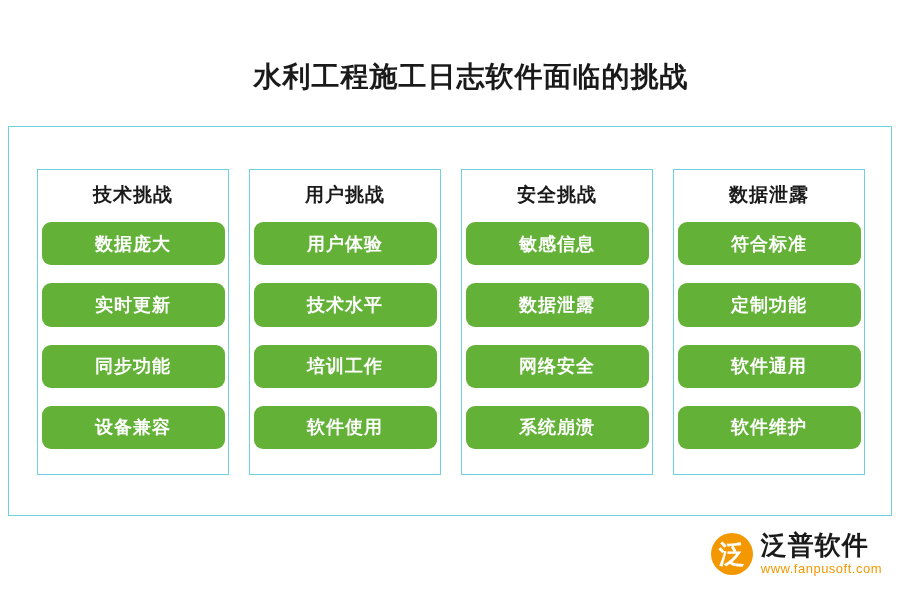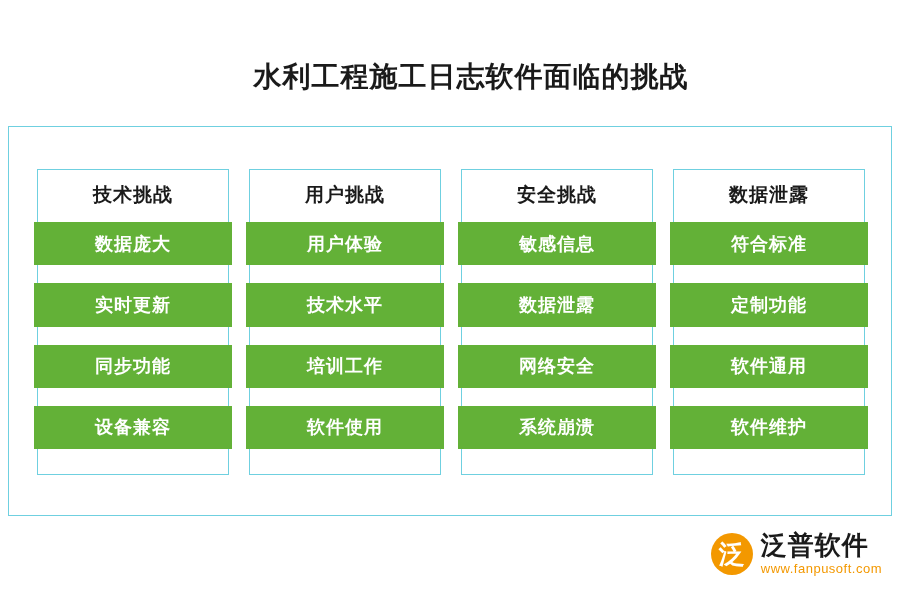--- a/index.html
+++ b/index.html
@@ -67,32 +67,33 @@
   }
   .col-title {
     font-size: 19px;
     font-weight: bold;
     color: #1a1a1a;
     font-family: "Liberation Serif", serif;
     margin-bottom: 14px;
     letter-spacing: 1px;
   }
   .item {
-    width: 198px;
+    width: 183px;
     height: 46px;
     background: #63b137;
     color: #ffffff;
     font-size: 18px;
     font-weight: bold;
     font-family: "Liberation Serif", serif;
     display: flex;
     align-items: center;
     justify-content: center;
     margin-bottom: 18px;
     letter-spacing: 1px;
+    border-radius: 9px;
   }
   .item:last-child { margin-bottom: 9px; }
 
   .logo {
     position: absolute;
     right: 18px;
     bottom: 18px;
     display: flex;
     align-items: center;
     height: 56px;

